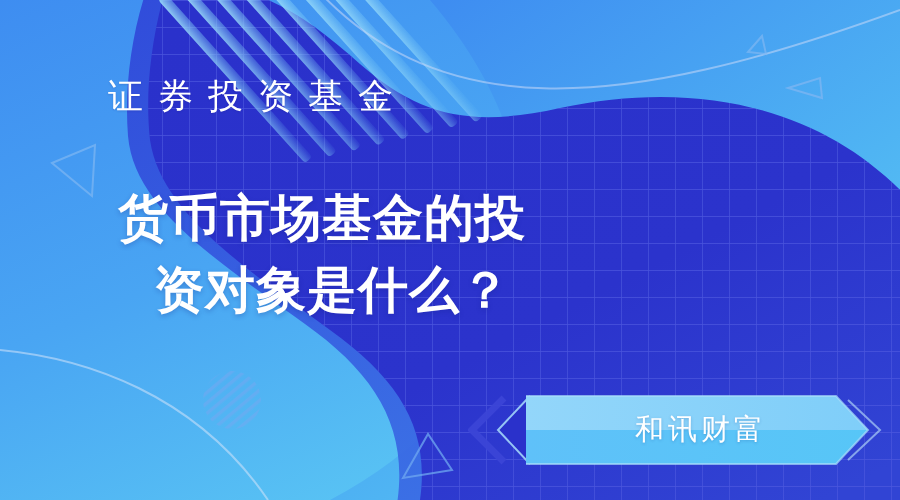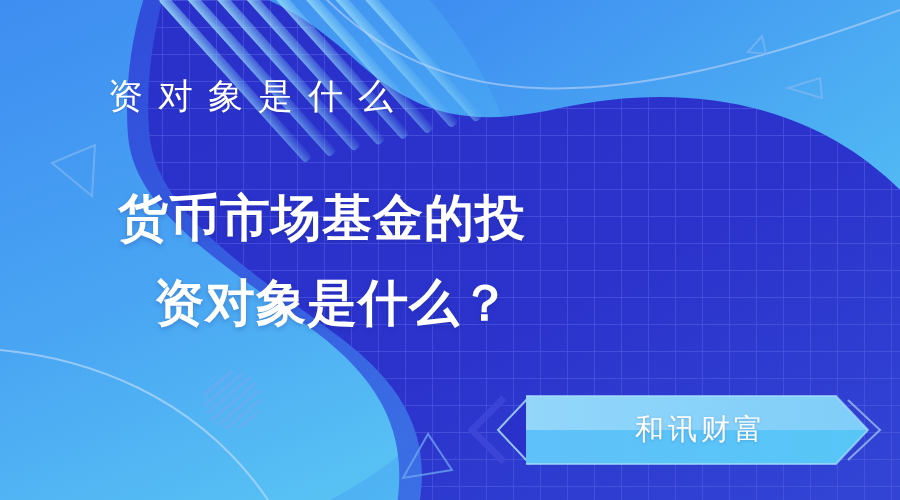--- a/index.html
+++ b/index.html
@@ -56,21 +56,20 @@
     color: #ffffff;
     font-weight: 700;
     letter-spacing: 1px;
     text-shadow: 0 2px 5px rgba(20,30,130,0.25);
   }
   #headline .hl-line {
     display: block;
   }
   #headline .hl-line.line-2 {
     padding-left: 36px;
-    margin-top: 13px;
   }
 
   
   .brand-wrap {
     position: absolute;
     left: 468px;
     top: 392px;
     width: 420px;
     height: 76px;
     z-index: 45;
@@ -220,21 +219,21 @@
 
       <path d="M 58 4 L 368 4 L 400 38 L 368 72 L 58 72" fill="none" stroke="#A9DEFB" stroke-width="2" stroke-opacity="0.7"></path>
 
       <path d="M 380 8 L 412 38 L 380 68" fill="none" stroke="#BFE6FC" stroke-width="2" stroke-opacity="0.6"></path>
     </svg>
 
     <div class="brand-label">和讯财富</div>
   </div>
 
   <div class="content">
-    <div id="eyebrow-title">资对象是什么</div>
+    <div id="eyebrow-title">证券投资基金</div>
 
     <div id="headline">
       <span class="hl-line line-1">货币市场基金的投</span>
       <span class="hl-line line-2">资对象是什么？</span>
     </div>
   </div>
 
 </div>
 
 </body></html>

